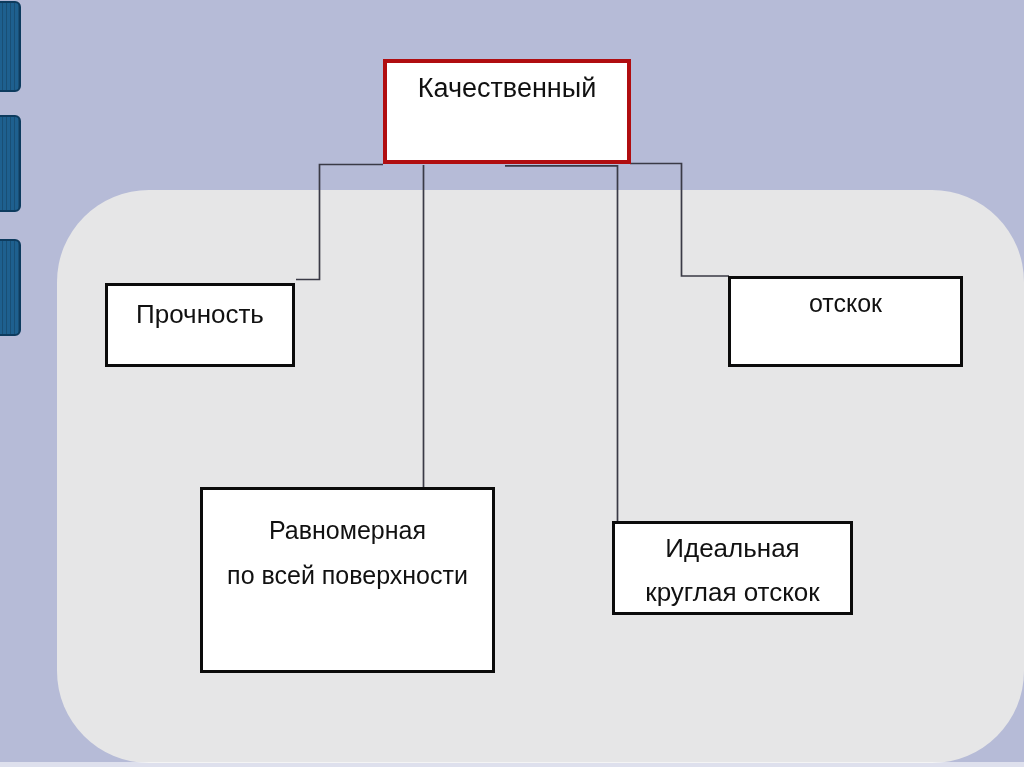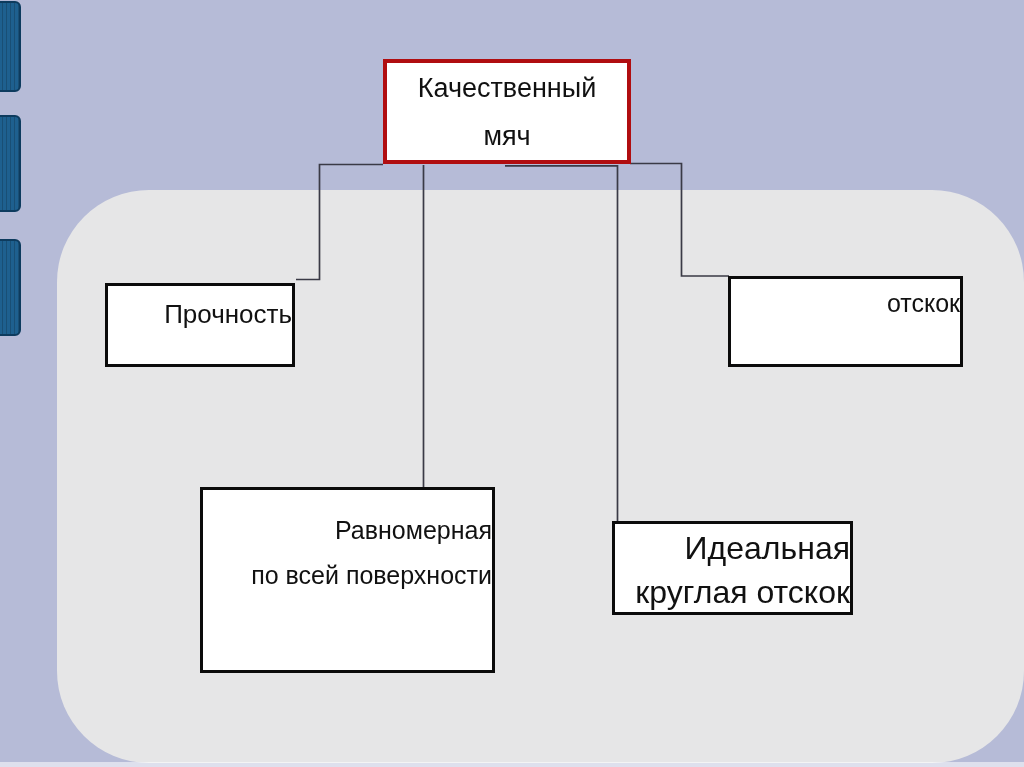--- a/index.html
+++ b/index.html
@@ -47,36 +47,36 @@
     text-align:center;
     z-index:4;
   }
   .node .line{display:block;}
   .node-root{
     left:383px;top:59px;width:248px;height:105px;
     border:4px solid #b00d10;
     font-size:27px;line-height:48px;
     padding-top:1px;
   }
-  .node-child{border:3px solid #0b0b0b;text-align:right;}
+  .node-child{border:3px solid #0b0b0b;}
   .node-strength{
     left:105px;top:283px;width:190px;height:84px;
     font-size:26px;line-height:40px;padding-top:8px;
   }
   .node-bounce{
     left:728px;top:276px;width:235px;height:91px;
     font-size:25px;line-height:44px;padding-top:2px;
   }
   .node-density{
     left:200px;top:487px;width:295px;height:186px;
     font-size:25px;line-height:45px;padding-top:18px;
   }
   .node-shape{
     left:612px;top:521px;width:241px;height:94px;
-    font-size:32px;line-height:44px;padding-top:2px;
+    font-size:26px;line-height:44px;padding-top:2px;
   }
 </style>
 </head>
 <body>
 
 <div class="canvas">
 
   <div class="panel"></div>
 
   <div class="edge-tab t1"></div>
@@ -85,21 +85,20 @@
 
   <svg class="connectors" viewBox="0 0 1024 767" fill="none" stroke="#3a3a46" stroke-width="1.7">
     <path d="M383,164.5 L319.5,164.5 L319.5,279.5 L296,279.5"></path>
     <path d="M423.5,165 L423.5,488"></path>
     <path d="M505,165.8 L617.5,165.8 L617.5,522"></path>
     <path d="M630,163.5 L681.5,163.5 L681.5,276 L729,276"></path>
   </svg>
 
   <div class="node node-root">
     <span class="line">Качественный</span>
-    <span class="line">мяч</span>
   </div>
 
   <div class="node node-child node-strength">
     <span class="line">Прочность</span>
   </div>
 
   <div class="node node-child node-bounce">
     <span class="line">отскок</span>
   </div>
 

